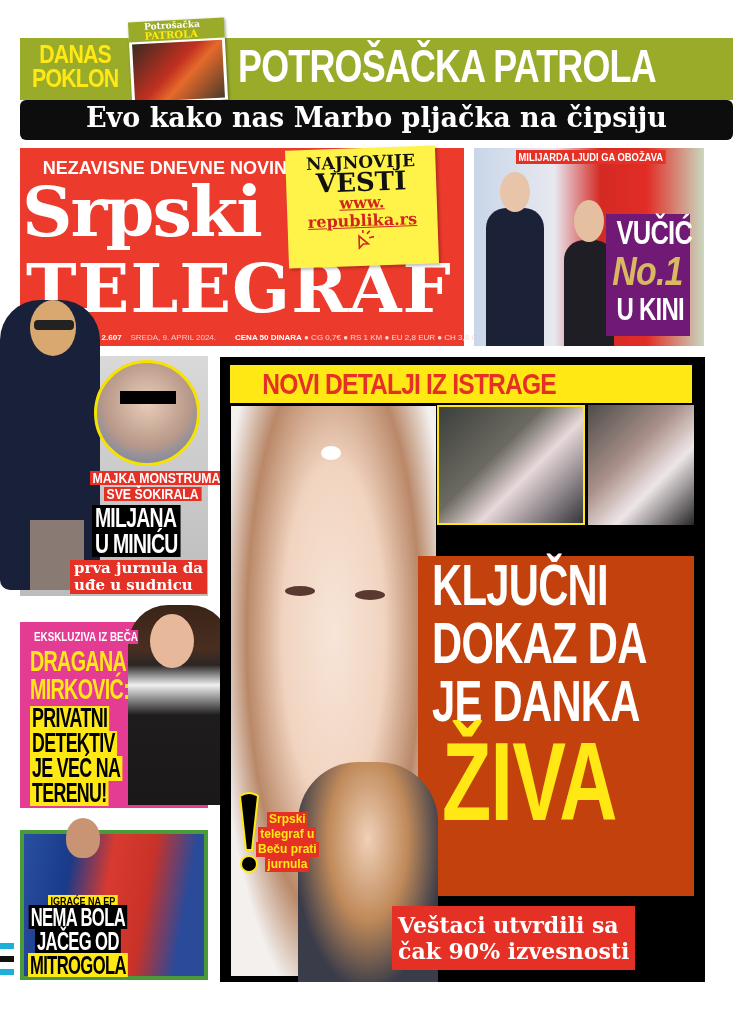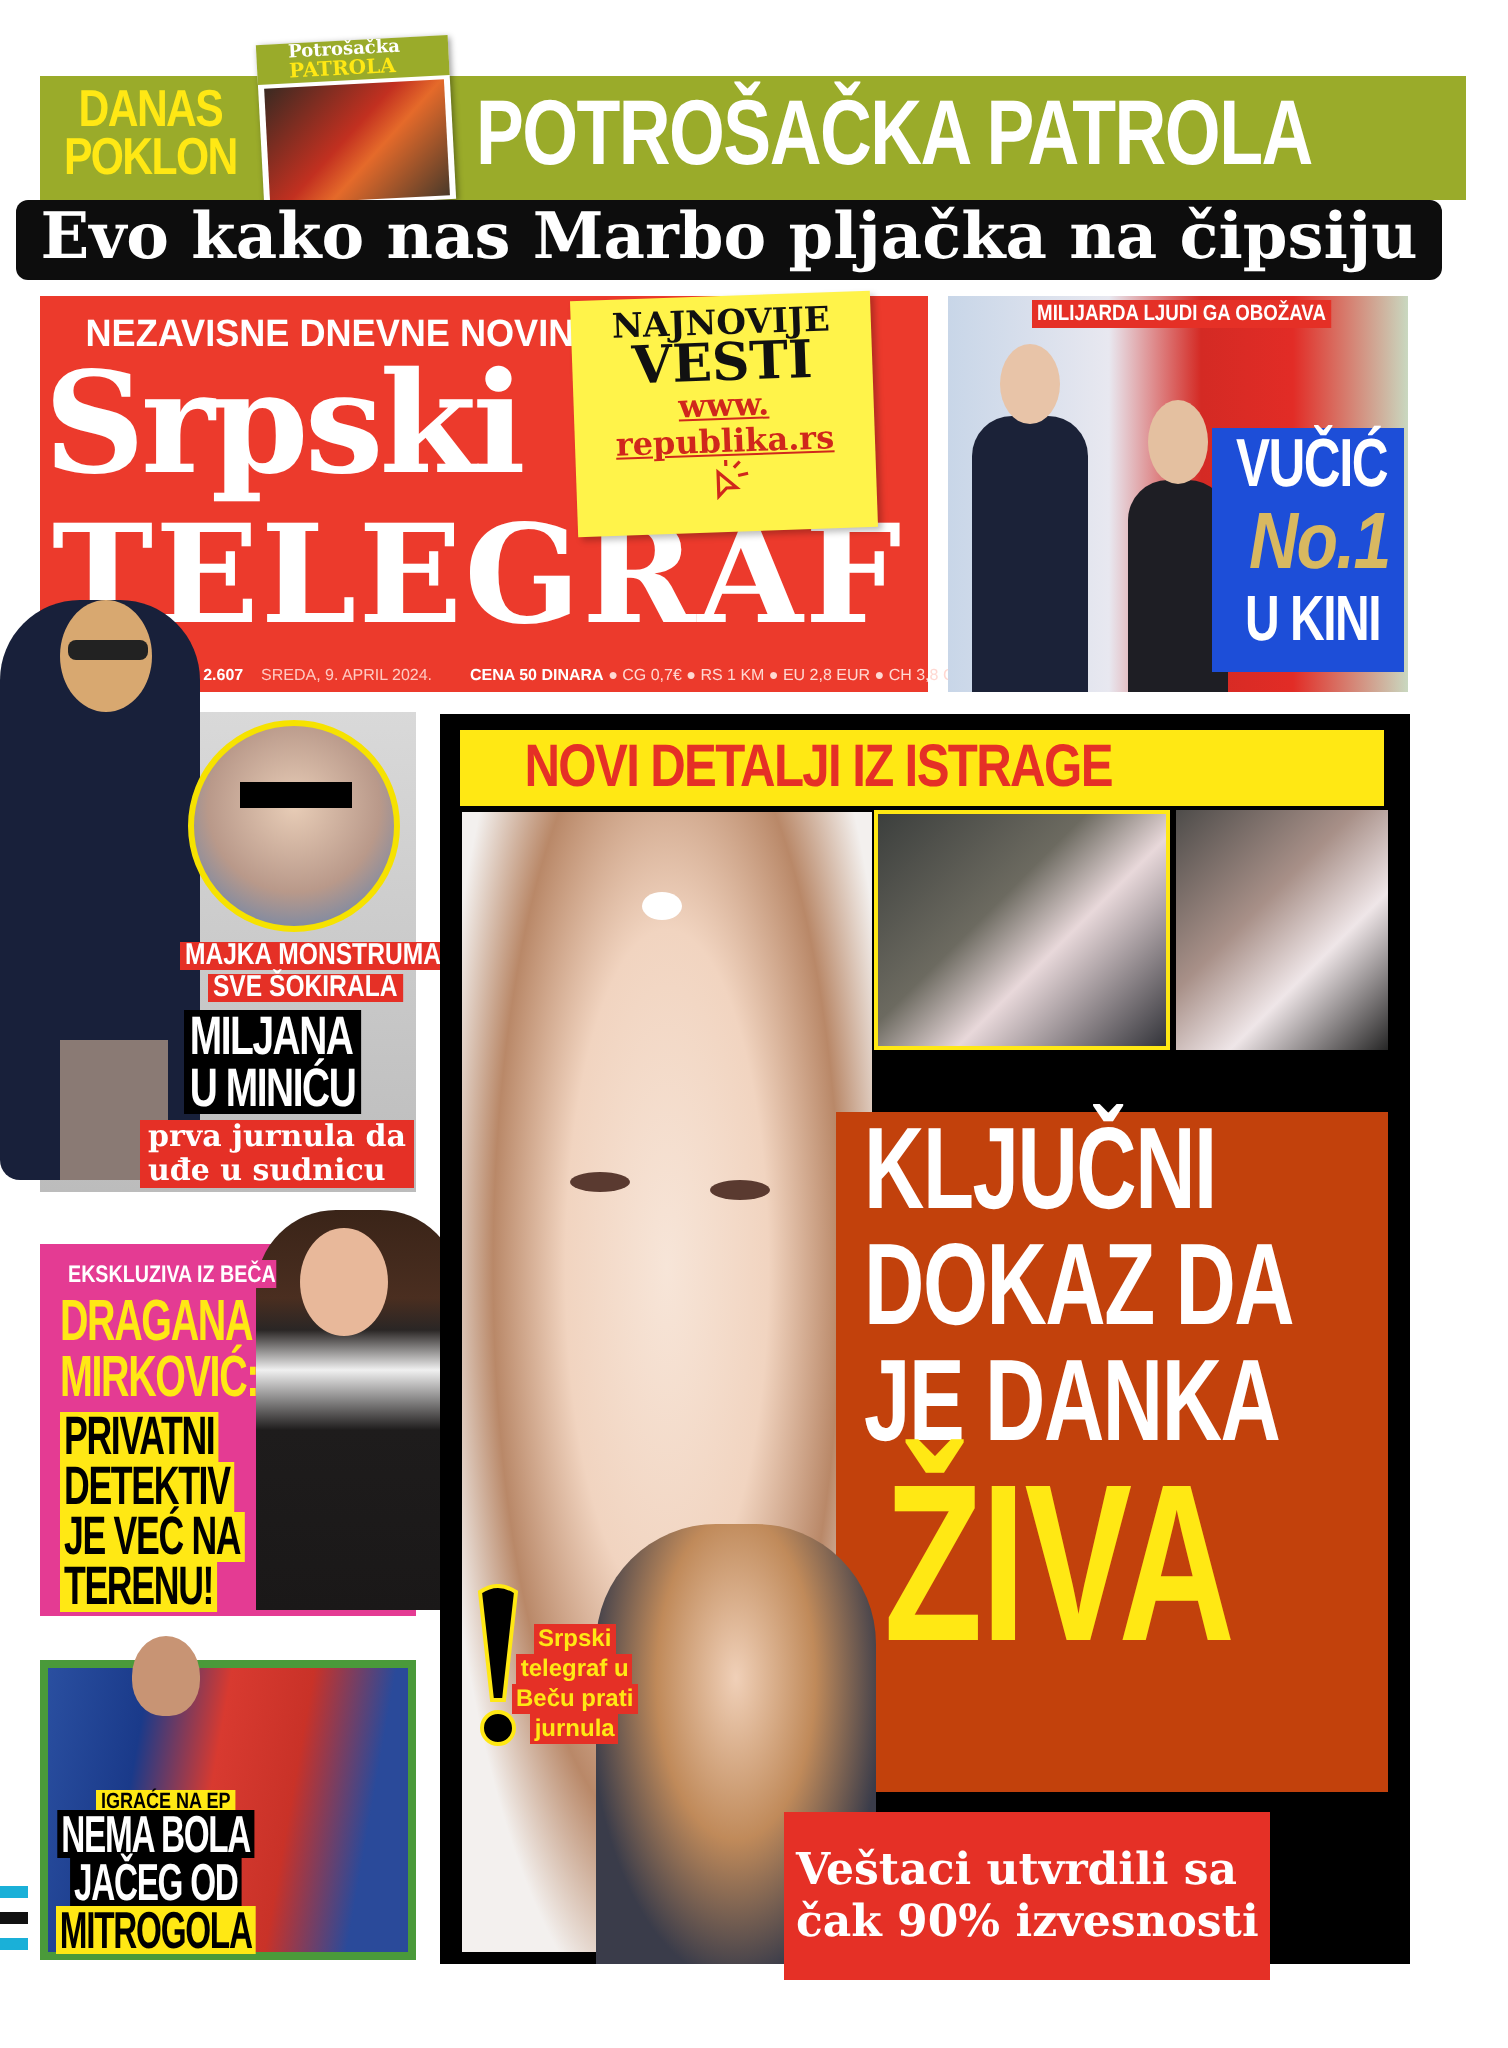--- a/index.html
+++ b/index.html
@@ -10,42 +10,42 @@
   .serif{font-family:"DejaVu Serif",serif;font-weight:bold}
 
   
   #promo-bar{left:20px;top:38px;width:713px;height:62px;background:#9aab2a}
   #promo-left{left:32px;top:42px;color:#ffe814;font-size:26px;line-height:24px;text-align:center;transform:scaleX(0.82);font-weight:bold}
   #promo-mag{left:130px;top:20px;width:96px;height:82px;background:#fff;transform:rotate(-3deg);box-shadow:1px 1px 3px rgba(0,0,0,.4)}
   #promo-mag .mh{height:20px;background:#9aab2a;color:#fff;font-size:9px;font-weight:bold;padding:1px 4px 0 16px;line-height:9px}
   #promo-mag .mh b{color:#ffe814;display:block;font-size:10px}
   #promo-mag .mbody{height:58px;margin:2px 3px;background:linear-gradient(135deg,#3a2a22 0%,#c23020 45%,#e56a2a 60%,#4a3a2a 100%)}
   #promo-title{left:238px;top:42px;color:#fff;font-size:46px;line-height:48px;transform:scaleX(0.78);white-space:nowrap}
-  #promo-sub{left:8px;top:100px;width:713px;height:40px;background:#0d0d0d;border-radius:6px;color:#fff;font-size:32px;line-height:36px;text-align:center;white-space:nowrap}
+  #promo-sub{left:20px;top:100px;width:713px;height:40px;background:#0d0d0d;border-radius:6px;color:#fff;font-size:27px;line-height:36px;text-align:center;white-space:nowrap}
 
   
   #masthead{left:20px;top:148px;width:444px;height:198px;background:#ec3a2c}
   #tagline{left:36px;top:157px;color:#fff;font-size:19px;font-weight:bold;transform:scaleX(0.95);white-space:nowrap}
   #logo1{left:22px;top:172px;color:#fff;font-size:70px;line-height:80px;letter-spacing:-2px}
   #logo2{left:26px;top:251px;color:#fff;font-size:68px;line-height:74px;letter-spacing:1px;white-space:nowrap}
   #issue{left:86px;top:333px;color:#ffc9c2;font-size:8px;white-space:nowrap}
   #issue b{color:#fff}
   #price{left:235px;top:333px;color:#ffd8d2;font-size:8px;white-space:nowrap}
   #price b{color:#fff}
   #sticky{left:287px;top:148px;width:150px;height:118px;background:#fff34a;transform:rotate(-2deg);box-shadow:2px 2px 3px rgba(0,0,0,.25);text-align:center;padding-top:6px}
   #sticky .s1{font-size:17px;line-height:16px;color:#111}
   #sticky .s2{font-size:26px;line-height:24px;color:#111}
   #sticky .s3{font-size:16px;line-height:18px;color:#d0271c;text-decoration:underline}
   #sticky .cur{font-size:16px;color:#d0271c}
 
   
   #vucic-box{left:474px;top:148px;width:230px;height:198px;background:linear-gradient(90deg,#c8d6e8 0%,#e8e8f0 35%,#d42a24 55%,#e22c26 75%,#c9d8c0 100%)}
   #vucic-kicker{left:516px;top:150px;background:#e53026;color:#fff;font-size:11px;font-weight:bold;padding:1px 3px;transform:scaleX(0.85);transform-origin:left;white-space:nowrap}
   .suit{background:#1b2238}
-  #vucic-title{left:606px;top:214px;width:96px;height:122px;background:#1d4ed8;text-align:right;color:#fff}
+  #vucic-title{left:606px;top:214px;width:84px;height:122px;background:#701a75;text-align:left;color:#fff}
   #vucic-title .t1{font-size:34px;line-height:36px;transform:scaleX(0.75);display:block;white-space:nowrap}
   #vucic-title .t2{font-size:40px;line-height:42px;color:#d8b860;font-style:italic;display:block;transform:scaleX(0.85)}
   #vucic-title .t3{font-size:32px;line-height:34px;transform:scaleX(0.75);display:block;white-space:nowrap}
 
   
   #col-left-1{left:20px;top:356px;width:188px;height:240px;background:linear-gradient(180deg,#d9d9d9,#bcbcbc)}
   #mom-figure{left:0px;top:300px;width:100px;height:290px;background:#18203a;border-radius:40px 40px 10px 10px}
   #boy-circle{left:94px;top:360px;width:106px;height:106px;border-radius:50%;border:3px solid #f6e200;background:radial-gradient(circle at 50% 40%,#e8cdb7 0%,#b9998a 55%,#7d8aa3 80%)}
   #boy-bar{left:120px;top:391px;width:56px;height:13px;background:#000}
   .kicker-red{background:#e53026;color:#fff;font-weight:bold;padding:0 3px;white-space:nowrap;transform:scaleX(0.82);transform-origin:left top;display:inline-block}
@@ -74,21 +74,21 @@
   
   #main-box{left:220px;top:357px;width:485px;height:625px;background:#000}
   #main-kicker{left:230px;top:365px;width:462px;height:38px;background:#ffe814;color:#e53026;font-size:30px;line-height:38px;white-space:nowrap}
   #main-kicker span{display:inline-block;transform:scaleX(0.82)}
   #photo-girl{left:231px;top:406px;width:205px;height:570px;background:radial-gradient(ellipse at 50% 40%,#f7e5d8 0%,#f1d4c0 35%,#b98868 60%,#f3f0ee 80%);}
   #photo-cam1{left:437px;top:405px;width:148px;height:120px;background:linear-gradient(135deg,#3c3f3d 0%,#6c6a60 40%,#e8d8da 60%,#33343a 100%);border:2px solid #ffe814}
   #photo-cam2{left:588px;top:405px;width:106px;height:120px;background:linear-gradient(135deg,#4e4c4a 0%,#a89088 40%,#efe6e8 65%,#262626 100%)}
   #headline{left:418px;top:556px;width:276px;height:340px;background:#c2410c}
   #headline .h{color:#fff;font-size:58px;line-height:58px;transform:scaleX(0.72);transform-origin:left top;white-space:nowrap;display:block;margin-left:14px}
   #headline .z{color:#ffe814;font-size:112px;line-height:104px;transform:scaleX(0.72);transform-origin:left top;display:block;margin-left:24px}
-  #main-sub{left:392px;top:906px;background:#e53026;color:#fff;font-size:22px;line-height:26px;padding:16px 6px;white-space:nowrap}
+  #main-sub{left:392px;top:906px;background:#e53026;color:#fff;font-size:22px;line-height:26px;padding:6px 6px;white-space:nowrap}
   #woman-photo{left:298px;top:762px;width:140px;height:220px;background:radial-gradient(ellipse at 50% 35%,#f0d0b8 0%,#c08a5a 40%,#3a3c4a 75%);border-radius:60px 60px 0 0}
   #excl{left:237px;top:792px;width:24px;height:84px}
   #excl-text{left:256px;top:812px;font-size:12px;line-height:15px;font-weight:bold;text-align:center}
   #excl-text span{background:#e53026;color:#ffe814;padding:0 2px;display:inline-block}
 </style>
 </head>
 <body>
 
 <div class="abs" id="promo-bar"></div>
 <div class="abs cond" id="promo-left">

